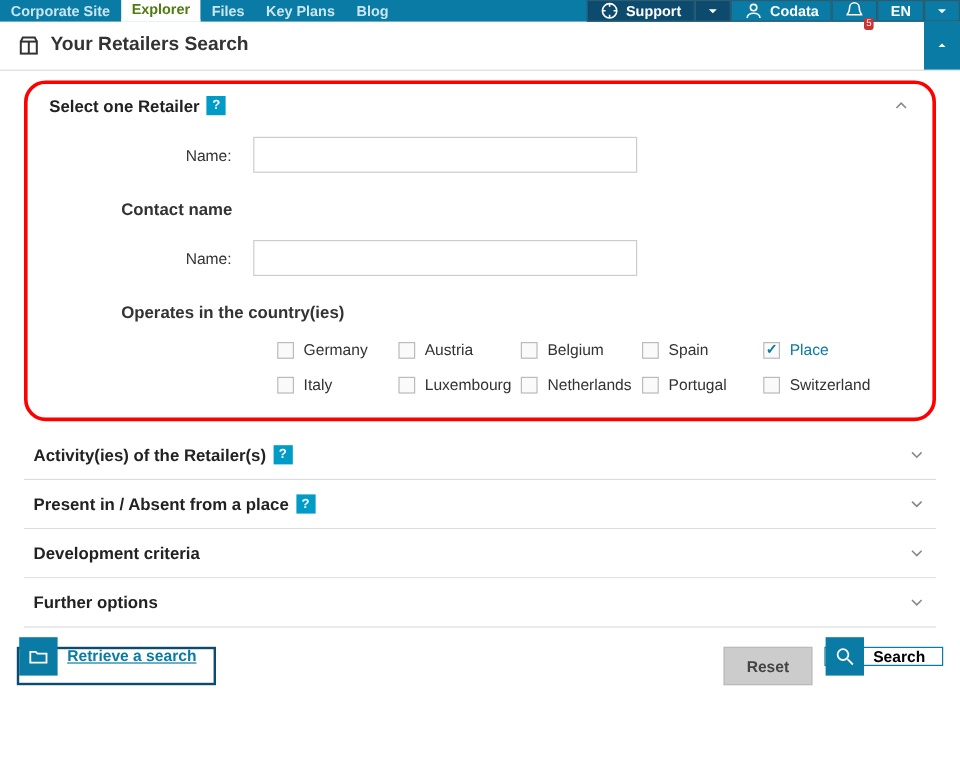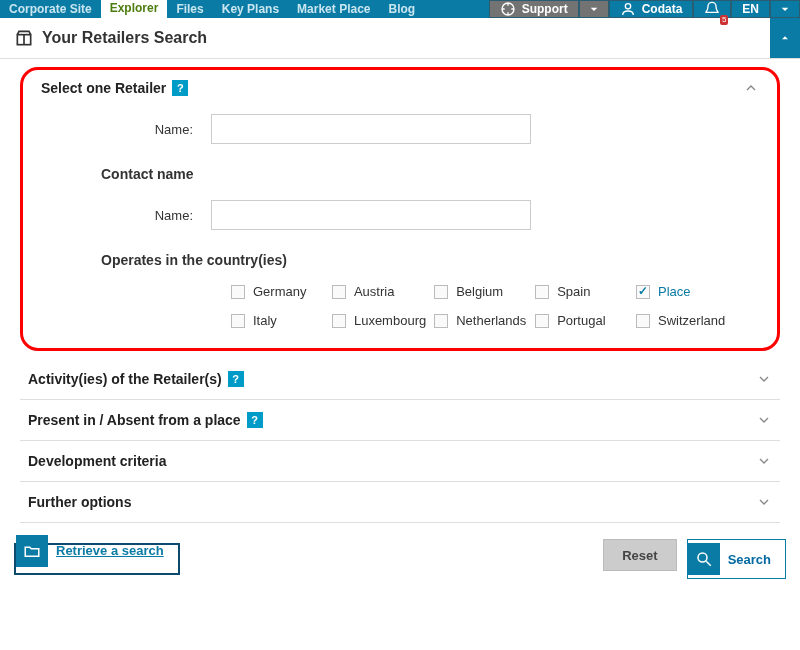--- a/index.html
+++ b/index.html
@@ -5,21 +5,21 @@
   * { box-sizing: border-box; margin: 0; padding: 0; }
   body { font-family: Arial, Helvetica, sans-serif; font-size: 13px; color: #333; background: #fff; width: 800px; }
   
   
   .topnav { background: #0a7ba5; height: 18px; display: flex; align-items: stretch; color: #fff; }
   .topnav-left { display: flex; align-items: stretch; flex: 1; }
   .topnav-item { padding: 0 9px; display: flex; align-items: center; cursor: pointer; font-size: 12px; font-weight: 600; color: #c9e6f0; }
   .topnav-item.active { background: #fff; color: #4d7c0f; border-bottom: 2px solid #fff; margin-top: 0; }
   .topnav-right { display: flex; align-items: stretch; }
   .nav-btn { border: 1px solid #2a5c72; display: flex; align-items: center; padding: 0 10px; gap: 6px; cursor: pointer; background: #0a7ba5; }
-  .nav-btn.dark { background: #737373; }
+  .nav-btn.dark { background: #0c4a6e; }
   .nav-btn.small { padding: 0 6px; }
   .nav-icon { width: 16px; height: 16px; display: inline-block; }
   .nav-text { font-weight: 600; font-size: 12px; color: #fff; }
   .bell-wrap { position: relative; }
   .bell-badge { position: absolute; top: 14px; right: 2px; background: #c33; color: #fff; font-size: 8px; padding: 0 2px; border-radius: 2px; line-height: 10px; }
   
   
   .page-head { display: flex; align-items: center; padding: 10px 14px; border-bottom: 1px solid #ddd; position: relative; }
   .page-head-icon { width: 20px; height: 20px; margin-right: 8px; }
   .page-title { font-size: 16px; font-weight: 700; color: #333; }
@@ -43,34 +43,33 @@
   .cb { width: 14px; height: 14px; border: 1px solid #bbb; background: #fafafa; display: inline-block; position: relative; }
   .cb.checked::after { content: '✓'; position: absolute; top: -2px; left: 1px; font-size: 12px; color: #0a7ba5; font-weight: bold; }
   .cb-label.selected { color: #0a7ba5; }
   
   
   .footer { display: flex; justify-content: space-between; align-items: center; padding: 16px 14px 18px; }
   .btn { display: flex; align-items: center; gap: 8px; cursor: pointer; font-size: 13px; font-weight: 600; }
   .btn-retrieve { border: 2px solid #0c4a6e; color: #0a7ba5; padding: 0 14px 17px 0; height: 32px; text-decoration: underline; }
   .btn-retrieve .iconbox { background: #0a7ba5; color:#fff; width: 32px; height: 32px; display:flex; align-items:center; justify-content:center; }
   .btn-reset { background: #ccc; border: 1px solid #bbb; height: 32px; padding: 0 18px; color: #444; }
-  .btn-search { border: 1px solid #0a7ba5; color: #0369a1; padding: 0 14px 0 0; height: 40px; }
+  .btn-search { border: 1px solid #0a7ba5; color: #000000; padding: 0 14px 0 0; height: 16px; }
   .btn-search .iconbox { background: #0a7ba5; color:#fff; width: 32px; height: 32px; display:flex; align-items:center; justify-content:center; }
   .footer-right { display: flex; gap: 10px; }
 </style>
 </head>
 <body>
 
 <div class="topnav">
   <div class="topnav-left">
     <div class="topnav-item">Corporate Site</div>
     <div class="topnav-item active">Explorer</div>
     <div class="topnav-item">Files</div>
     <div class="topnav-item">Key Plans</div>
-    <div class="topnav-item">Market Place</div>
     <div class="topnav-item">Blog</div>
   </div>
   <div class="topnav-right">
     <div class="nav-btn dark">
       <svg class="nav-icon" viewBox="0 0 24 24" fill="none" stroke="#fff" stroke-width="2">
           <circle cx="12" cy="12" r="9"></circle>
           <path d="M12 3v4M12 17v4M3 12h4M17 12h4"></path>
         </svg>
       <span class="nav-text">Support</span>
     </div>

